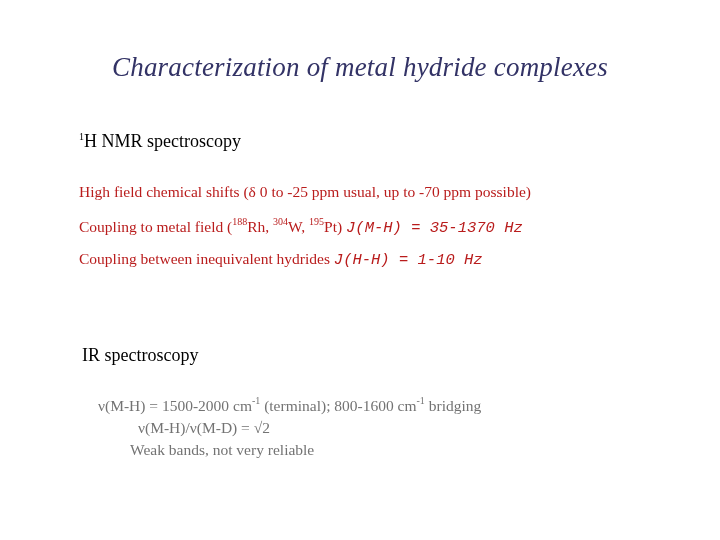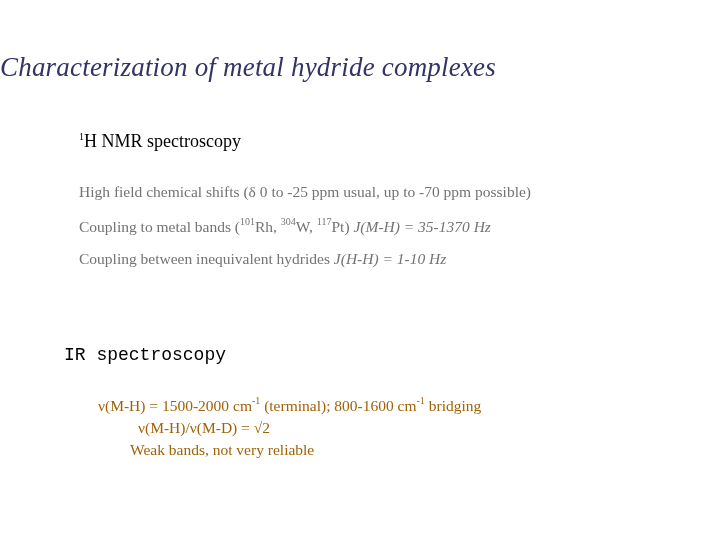--- a/index.html
+++ b/index.html
@@ -17,74 +17,75 @@
     .slide {
       position: absolute;
       inset: 0;
       background: #ffffff;
     }
     .title {
       position: absolute;
       left: 0;
       width: 720px;
       top: 52px;
+      text-align: center;
       font-style: italic;
       font-size: 27px;
       color: #333366;
       letter-spacing: 0.2px;
     }
     .heading {
       position: absolute;
       font-size: 18px;
       color: #000000;
     }
     .heading.nmr { left: 79px; top: 131px; }
-    .heading.ir { left: 64px; top: 345px; font-family: Liberation Mono, monospace; }
+    .heading.ir { left: 82px; top: 345px; }
     sup {
       font-size: 10px;
       vertical-align: 0;
       position: relative;
       top: -7px;
       line-height: 0;
     }
     .nmr-item {
       position: absolute;
       left: 79px;
       font-size: 15.5px;
-      color: #737373;
+      color: #b91c1c;
       white-space: nowrap;
     }
     .nmr-item.i0 { top: 183px; }
     .nmr-item.i1 { top: 218px; }
     .nmr-item.i2 { top: 250px; }
     .nmr-item.i3 { top: 284px; }
-    .nmr-item .ital { font-style: italic; }
+    .nmr-item .ital { font-style: italic; font-family: Liberation Mono, monospace; }
     .ir-item {
       position: absolute;
       left: 98px;
       font-size: 15.5px;
-      color: #a16207;
+      color: #737373;
       white-space: nowrap;
     }
     .ir-item.i0 { top: 397px; }
     .ir-item.i1 { top: 419px; margin-left: 40px; }
     .ir-item.i2 { top: 441px; margin-left: 32px; }
   </style>
 </head>
 <body>
 
 <div class="slide">
 
   <div class="title">Characterization of metal hydride complexes</div>
 
   <div class="heading nmr"><sup>1</sup><span>H NMR spectroscopy</span></div>
 
   <div class="nmr-item i0">High field chemical shifts (δ 0 to -25 ppm usual, up to -70 ppm possible)</div>
 
-  <div class="nmr-item i1"><span>Coupling to metal bands (</span><sup>101</sup><span>Rh, </span><sup>304</sup><span>W, </span><sup>117</sup><span>Pt) </span><span class="ital">J(M-H) = 35-1370 Hz</span></div>
+  <div class="nmr-item i1"><span>Coupling to metal field (</span><sup>188</sup><span>Rh, </span><sup>304</sup><span>W, </span><sup>195</sup><span>Pt) </span><span class="ital">J(M-H) = 35-1370 Hz</span></div>
 
   <div class="nmr-item i2"><span>Coupling between inequivalent hydrides </span><span class="ital">J(H-H) = 1-10 Hz</span></div>
 
 
   <div class="heading ir">IR spectroscopy</div>
 
   <div class="ir-item i0"><span>ν(M-H) = 1500-2000 cm</span><sup>-1</sup><span> (terminal); 800-1600 cm</span><sup>-1</sup><span> bridging</span></div>
 
   <div class="ir-item i1">ν(M-H)/ν(M-D) = √2</div>
 

